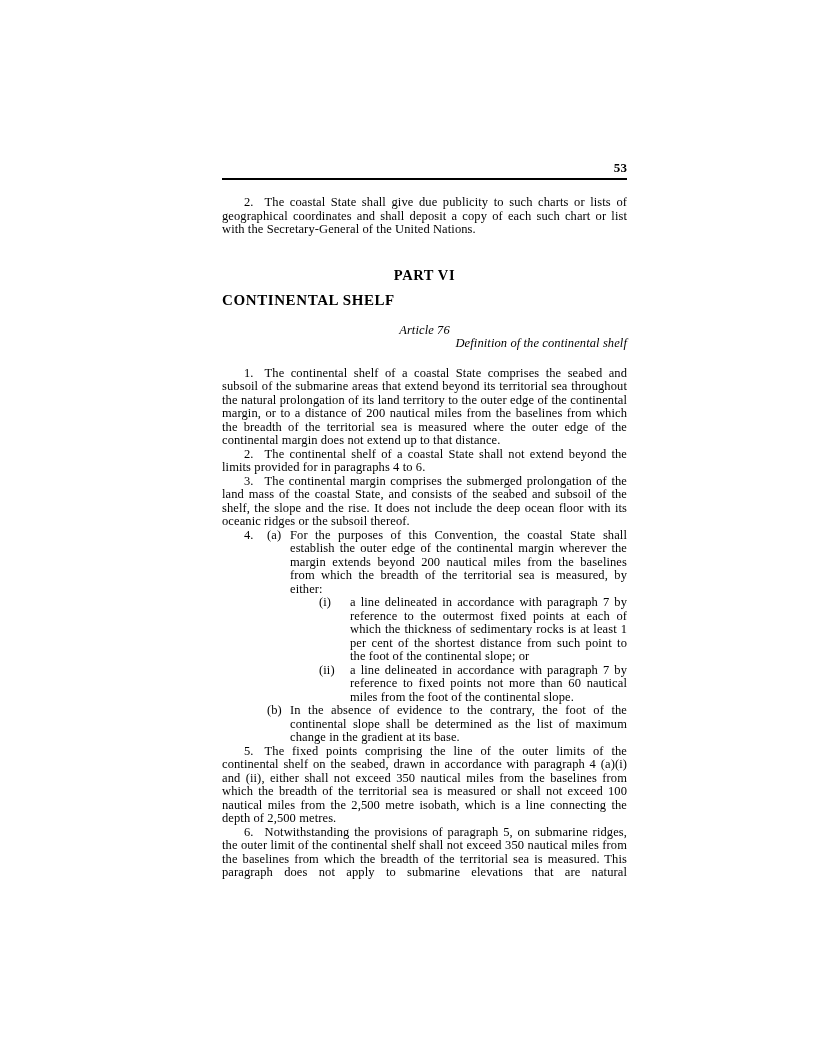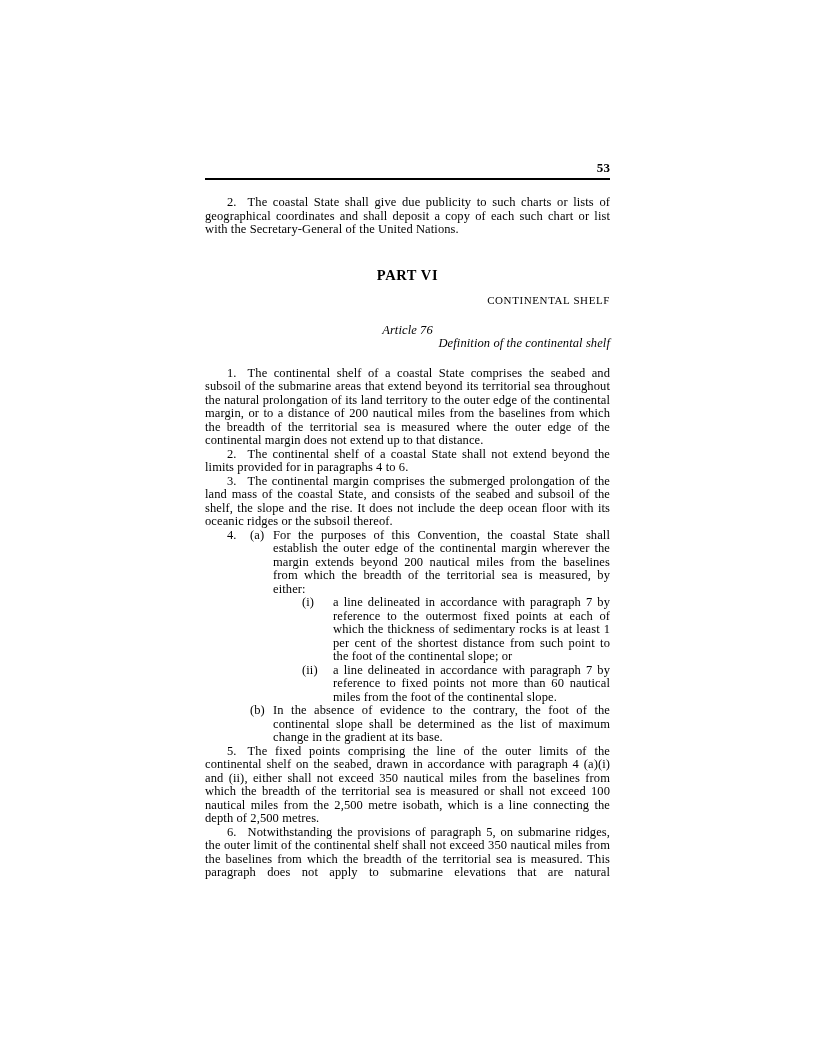--- a/index.html
+++ b/index.html
@@ -11,21 +11,21 @@
     position: relative;
     width: 816px;
     height: 1056px;
     background: #ffffff;
     overflow: hidden;
     font-family: "Liberation Serif", "DejaVu Serif", serif;
     color: #000000;
   }
   .content {
     position: absolute;
-    left: 205px;
+    left: 222px;
     top: 160px;
     width: 405px;
     font-size: 12.5px;
     line-height: 13.5px;
     letter-spacing: 0.1px;
   }
   .pageno {
     text-align: right;
     font-weight: bold;
     font-size: 13px;
@@ -45,23 +45,23 @@
   .pnum { margin-right: 11px; }
   .h-part {
     text-align: center;
     font-weight: bold;
     font-size: 14.5px;
     line-height: 16px;
     letter-spacing: 0.6px;
     margin-top: 30px;
   }
   .h-title {
-    text-align: right;
-    font-weight: normal;
-    font-size: 11px;
+    text-align: left;
+    font-weight: bold;
+    font-size: 15px;
     line-height: 17px;
     letter-spacing: 0.6px;
     margin-top: 9px;
   }
   .h-article {
     text-align: center;
     font-style: italic;
     margin-top: 15px;
   }
   .h-subtitle {

